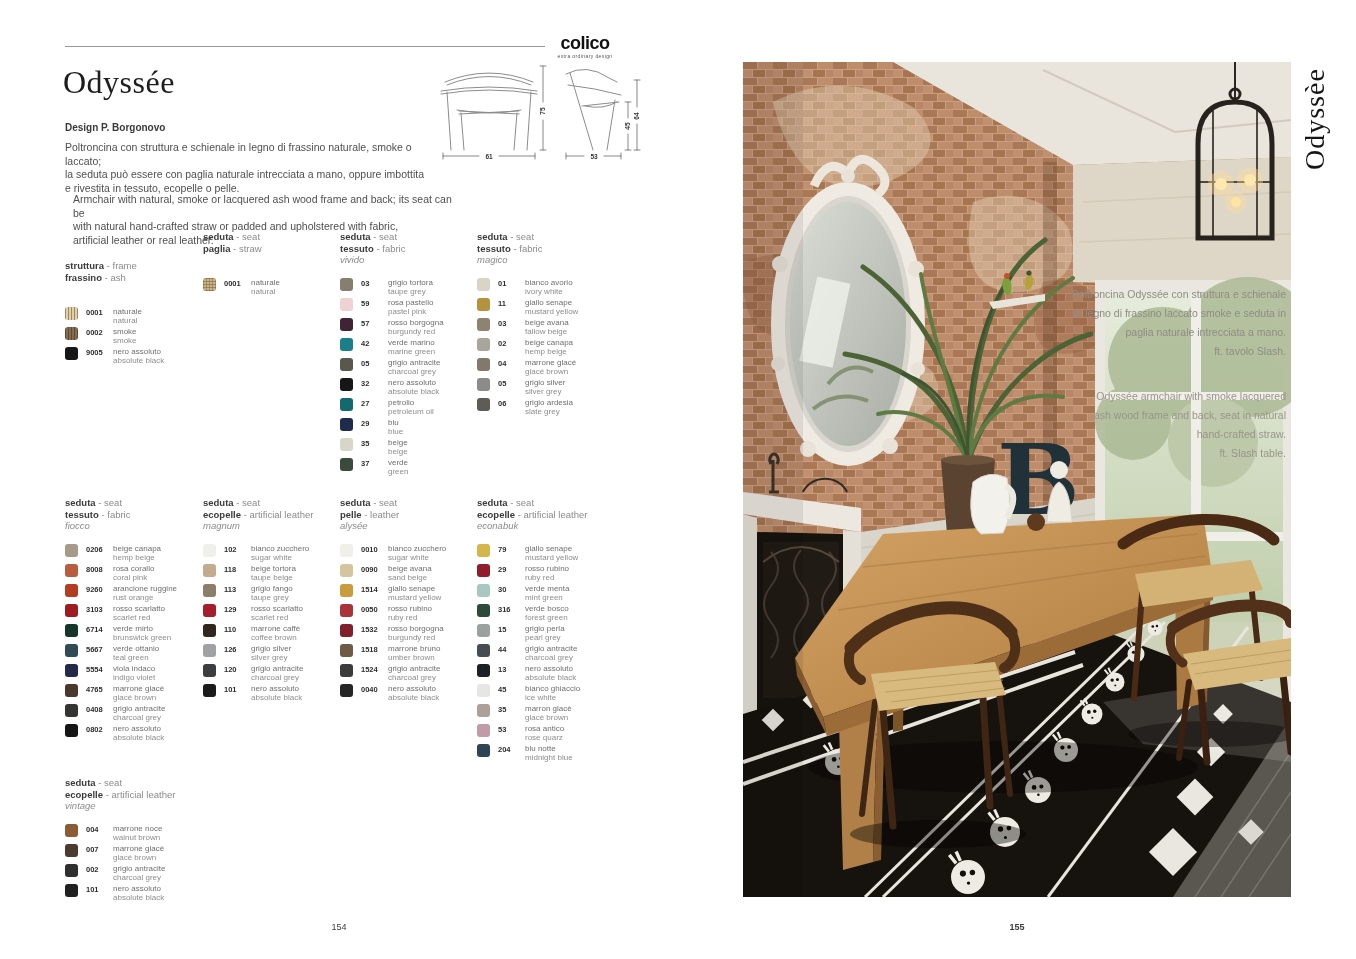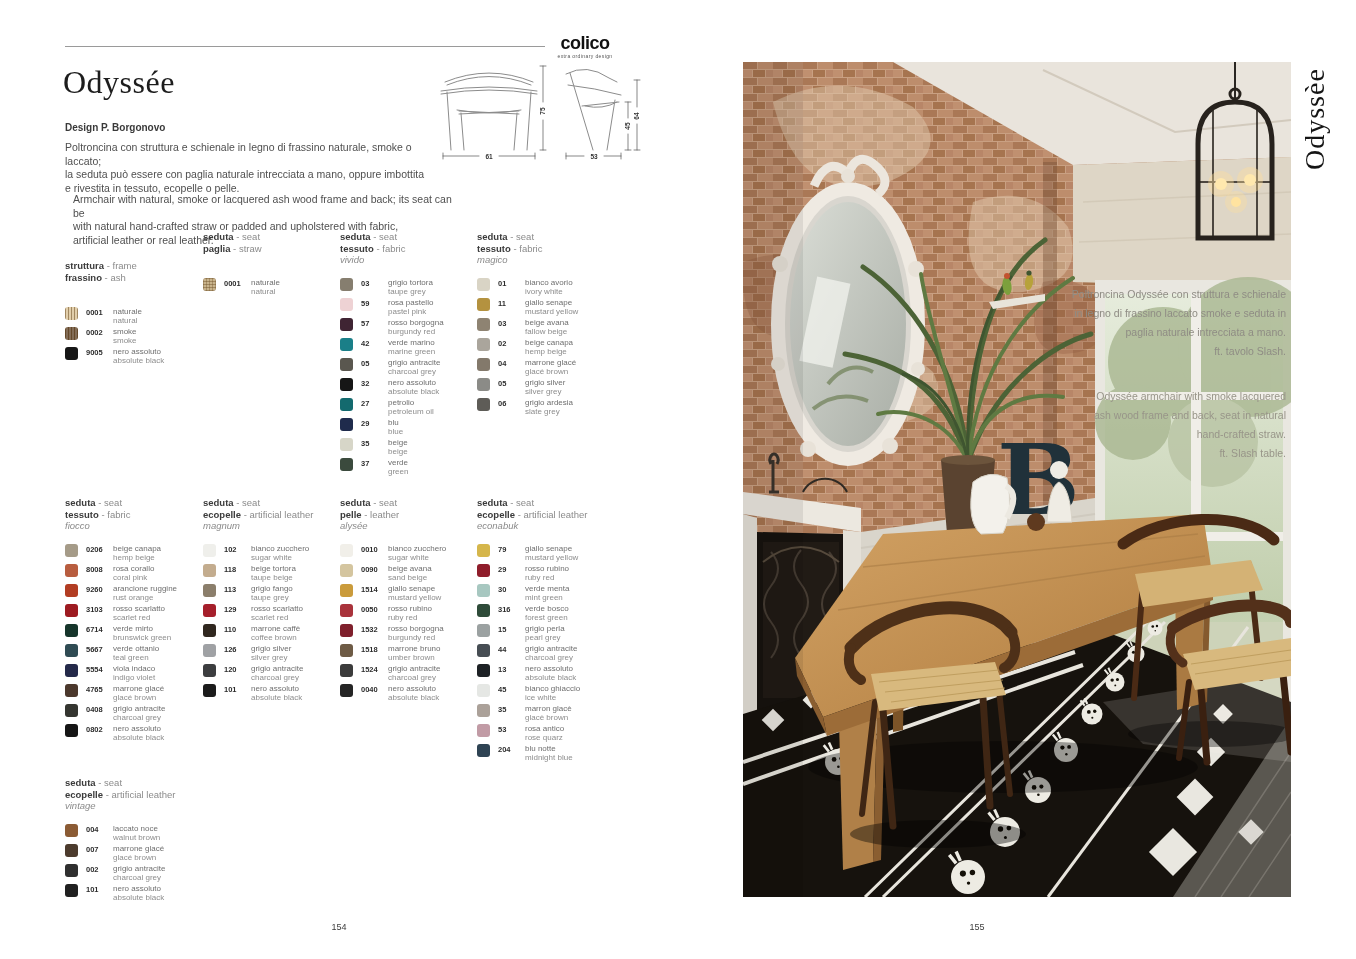--- a/index.html
+++ b/index.html
@@ -33,21 +33,21 @@
   .item{display:flex;min-height:20px;align-items:flex-start;}
   .sw{width:13px;height:13px;border-radius:3px;flex:none;margin-top:1px;background:#ccc;}
   .sw.wood{background-image:repeating-linear-gradient(90deg,rgba(90,60,25,.45) 0 1px,rgba(255,255,255,.15) 1px 3px);}
   .sw.straw{background-image:repeating-linear-gradient(0deg,rgba(110,80,40,.45) 0 1px,transparent 1px 3px),
             repeating-linear-gradient(90deg,rgba(110,80,40,.35) 0 1px,transparent 1px 3px);}
   .code{flex:none;width:27px;padding-left:8px;font-size:7.5px;font-weight:bold;color:#2d2d2d;padding-top:2px;}
   .names{font-size:8px;line-height:9.3px;color:#828282;padding-top:1px;}
   .names .nit{display:block;color:#6f6f6f;}
   .names .nen{display:block;color:#8d8d8d;}
   .pagenum{position:absolute;top:922px;width:678px;text-align:center;font-size:9px;color:#3c3c3c;}
-  .pn-left{left:0;} .pn-right{left:638px;}
+  .pn-left{left:0;} .pn-right{left:678px;font-weight:bold;}
   
   .photo{position:absolute;left:743px;top:62px;width:548px;height:835px;background:#b98a68;overflow:hidden;}
   .photo-caption{position:absolute;left:1030px;top:266px;width:256px;text-align:right;
                  font-size:10.5px;line-height:19px;color:#8f8c84;white-space:pre-line;z-index:5;}
   .photo-caption .cap-en{margin-top:7px;color:#989589;}
   .vtitle{position:absolute;left:1299px;top:170px;font-family:"Liberation Serif",serif;
           font-size:28px;color:#141414;transform:rotate(-90deg);transform-origin:0 0;
           letter-spacing:1px;white-space:nowrap;}
 </style>
 </head>
@@ -714,21 +714,21 @@
       <div><b>seduta</b><span> - seat</span></div>
       <div><b>ecopelle</b><span> - artificial leather</span></div>
       <div class="variant">vintage</div>
     </header>
     <div class="items">
 
         <div class="item">
           <span class="sw" style="background-color: rgb(139, 91, 52);"></span>
           <span class="code">004</span>
           <span class="names">
-            <span class="nit">laccato noce</span>
+            <span class="nit">marrone noce</span>
             <span class="nen">walnut brown</span>
           </span>
         </div>
 
         <div class="item">
           <span class="sw" style="background-color: rgb(76, 59, 45);"></span>
           <span class="code">007</span>
           <span class="names">
             <span class="nit">marrone glacé</span>
             <span class="nen">glacé brown</span>

